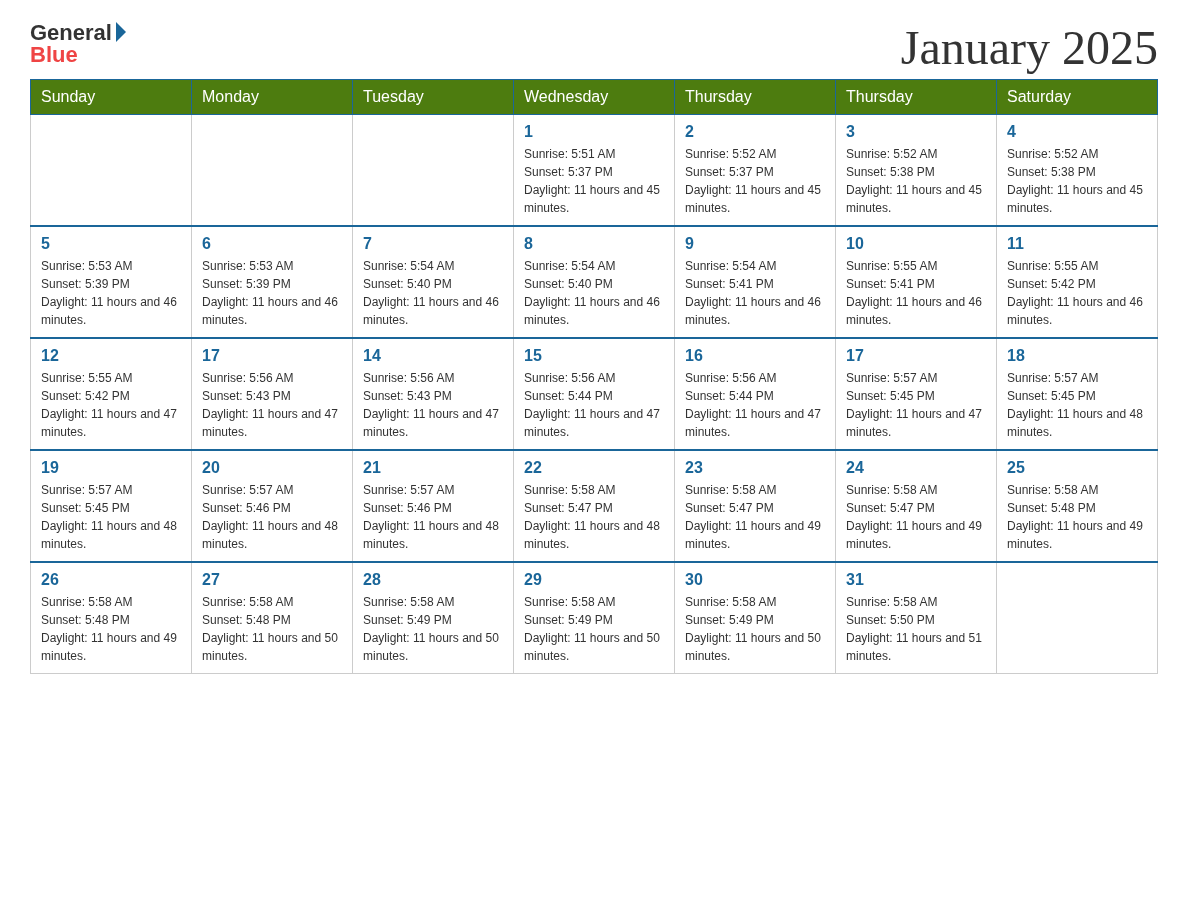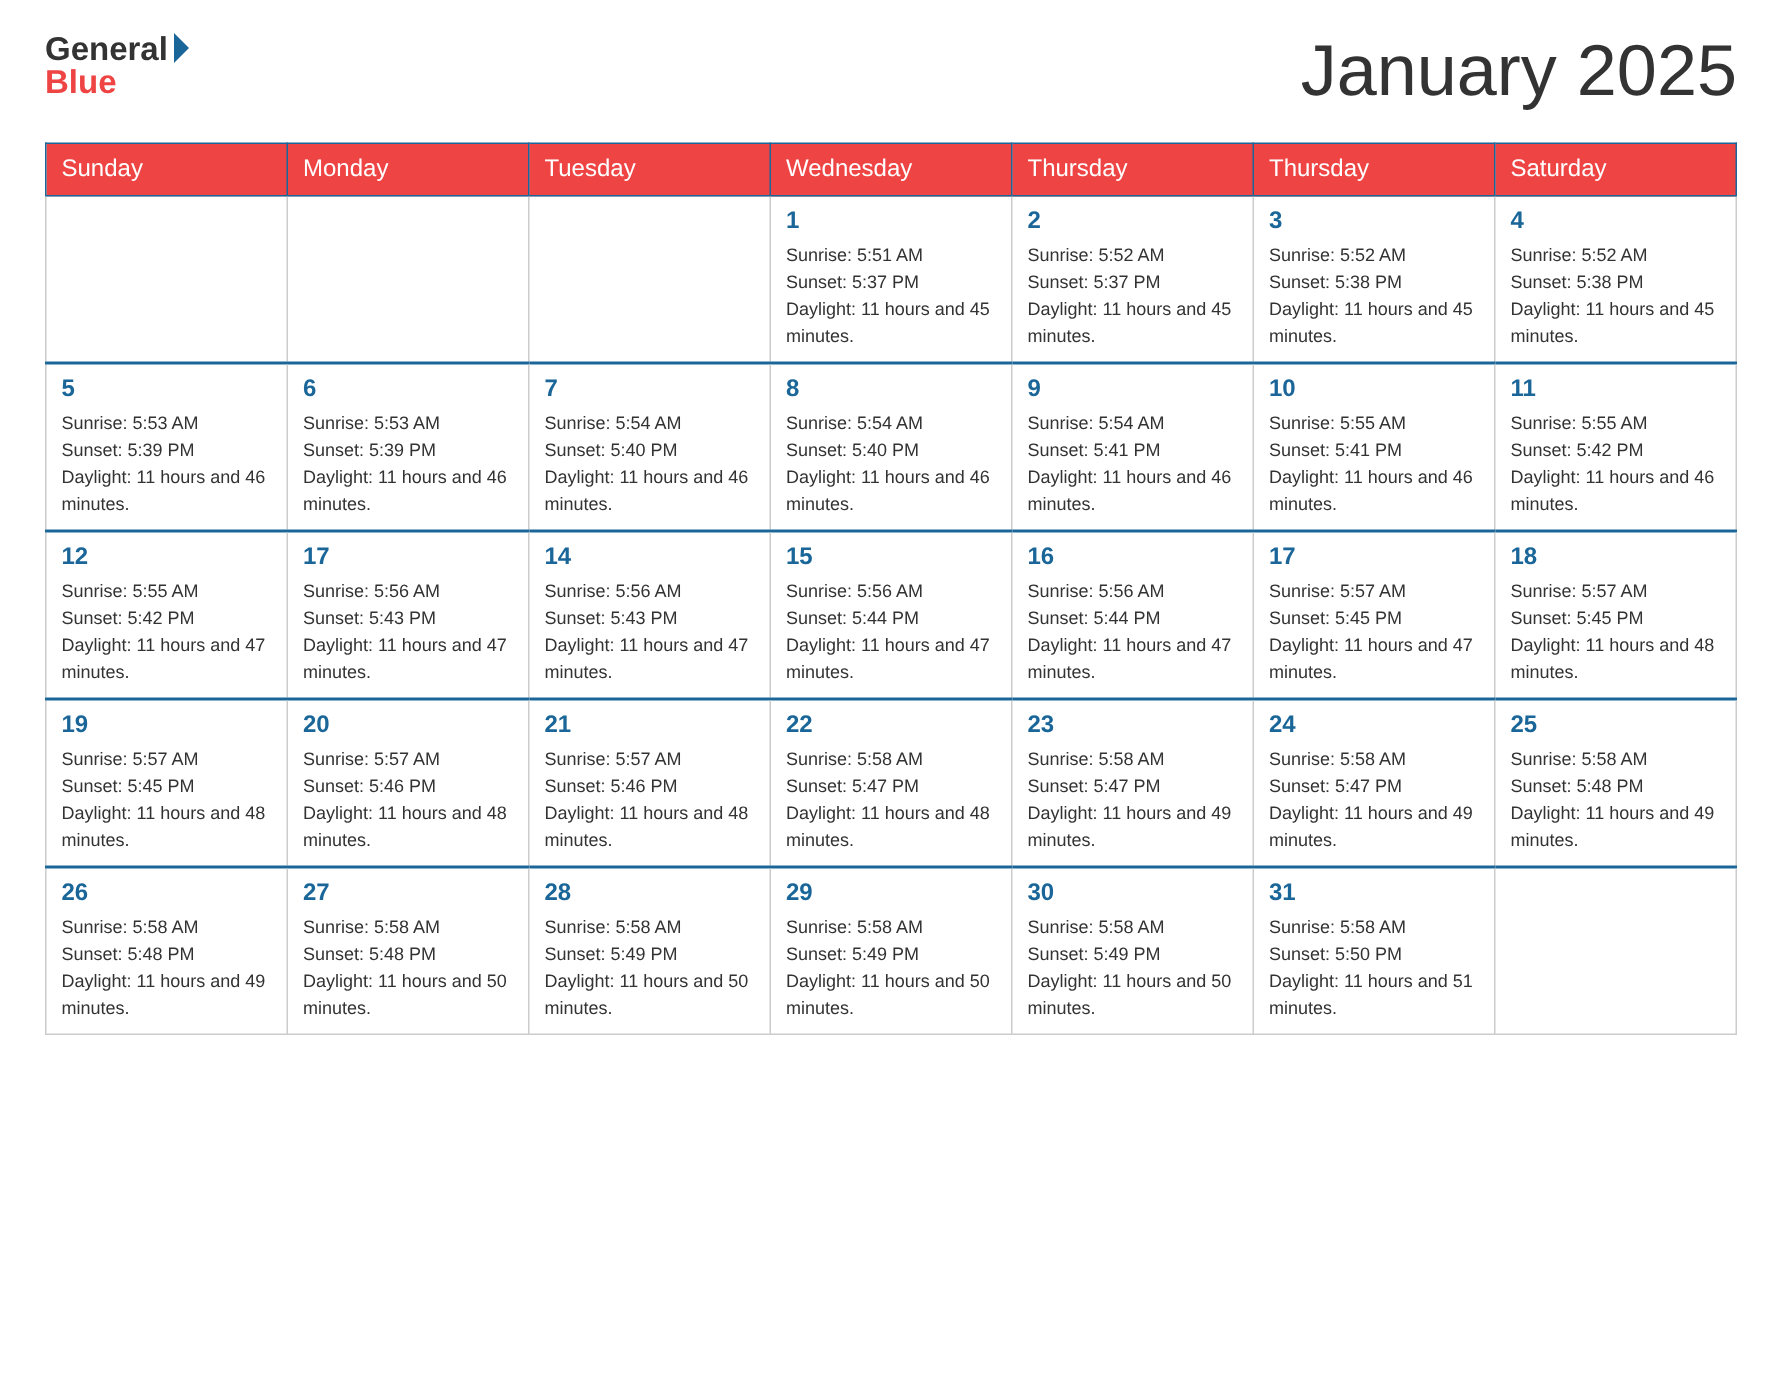--- a/index.html
+++ b/index.html
@@ -7,21 +7,21 @@
       font-family: Arial, sans-serif;
       background: #fff;
       padding: 20px 30px;
       width: 1188px;
       min-height: 918px;
     }
     .header {
       display: flex;
       justify-content: space-between;
       align-items: flex-start;
-      margin-bottom: 20px;
+      margin-bottom: 4px;
     }
     .logo {
       display: flex;
       flex-direction: column;
       align-items: flex-start;
     }
     .logo-general {
       font-size: 22px;
       font-weight: bold;
       color: #333;
@@ -39,38 +39,39 @@
       margin-top: -2px;
     }
     .logo-blue {
       font-size: 22px;
       font-weight: bold;
       color: #ef4444;
       margin-top: -4px;
     }
     .title-section {
       text-align: right;
+      font-family: Liberation Serif, serif;
     }
     .calendar-title {
       font-size: 48px;
       font-weight: normal;
       color: #333;
     }
     .calendar-subtitle {
       font-size: 20px;
       color: #555;
       margin-top: 4px;
     }
     .calendar {
       width: 100%;
       border-collapse: collapse;
       border: 1px solid #aaa;
     }
     .calendar th {
-      background-color: #ef4444;
+      background-color: #4d7c0f;
       color: #fff;
       padding: 8px 10px;
       text-align: left;
       font-size: 16px;
       font-weight: normal;
       border: 1px solid #1a6699;
     }
     .calendar td {
       vertical-align: top;
       padding: 8px 10px;

